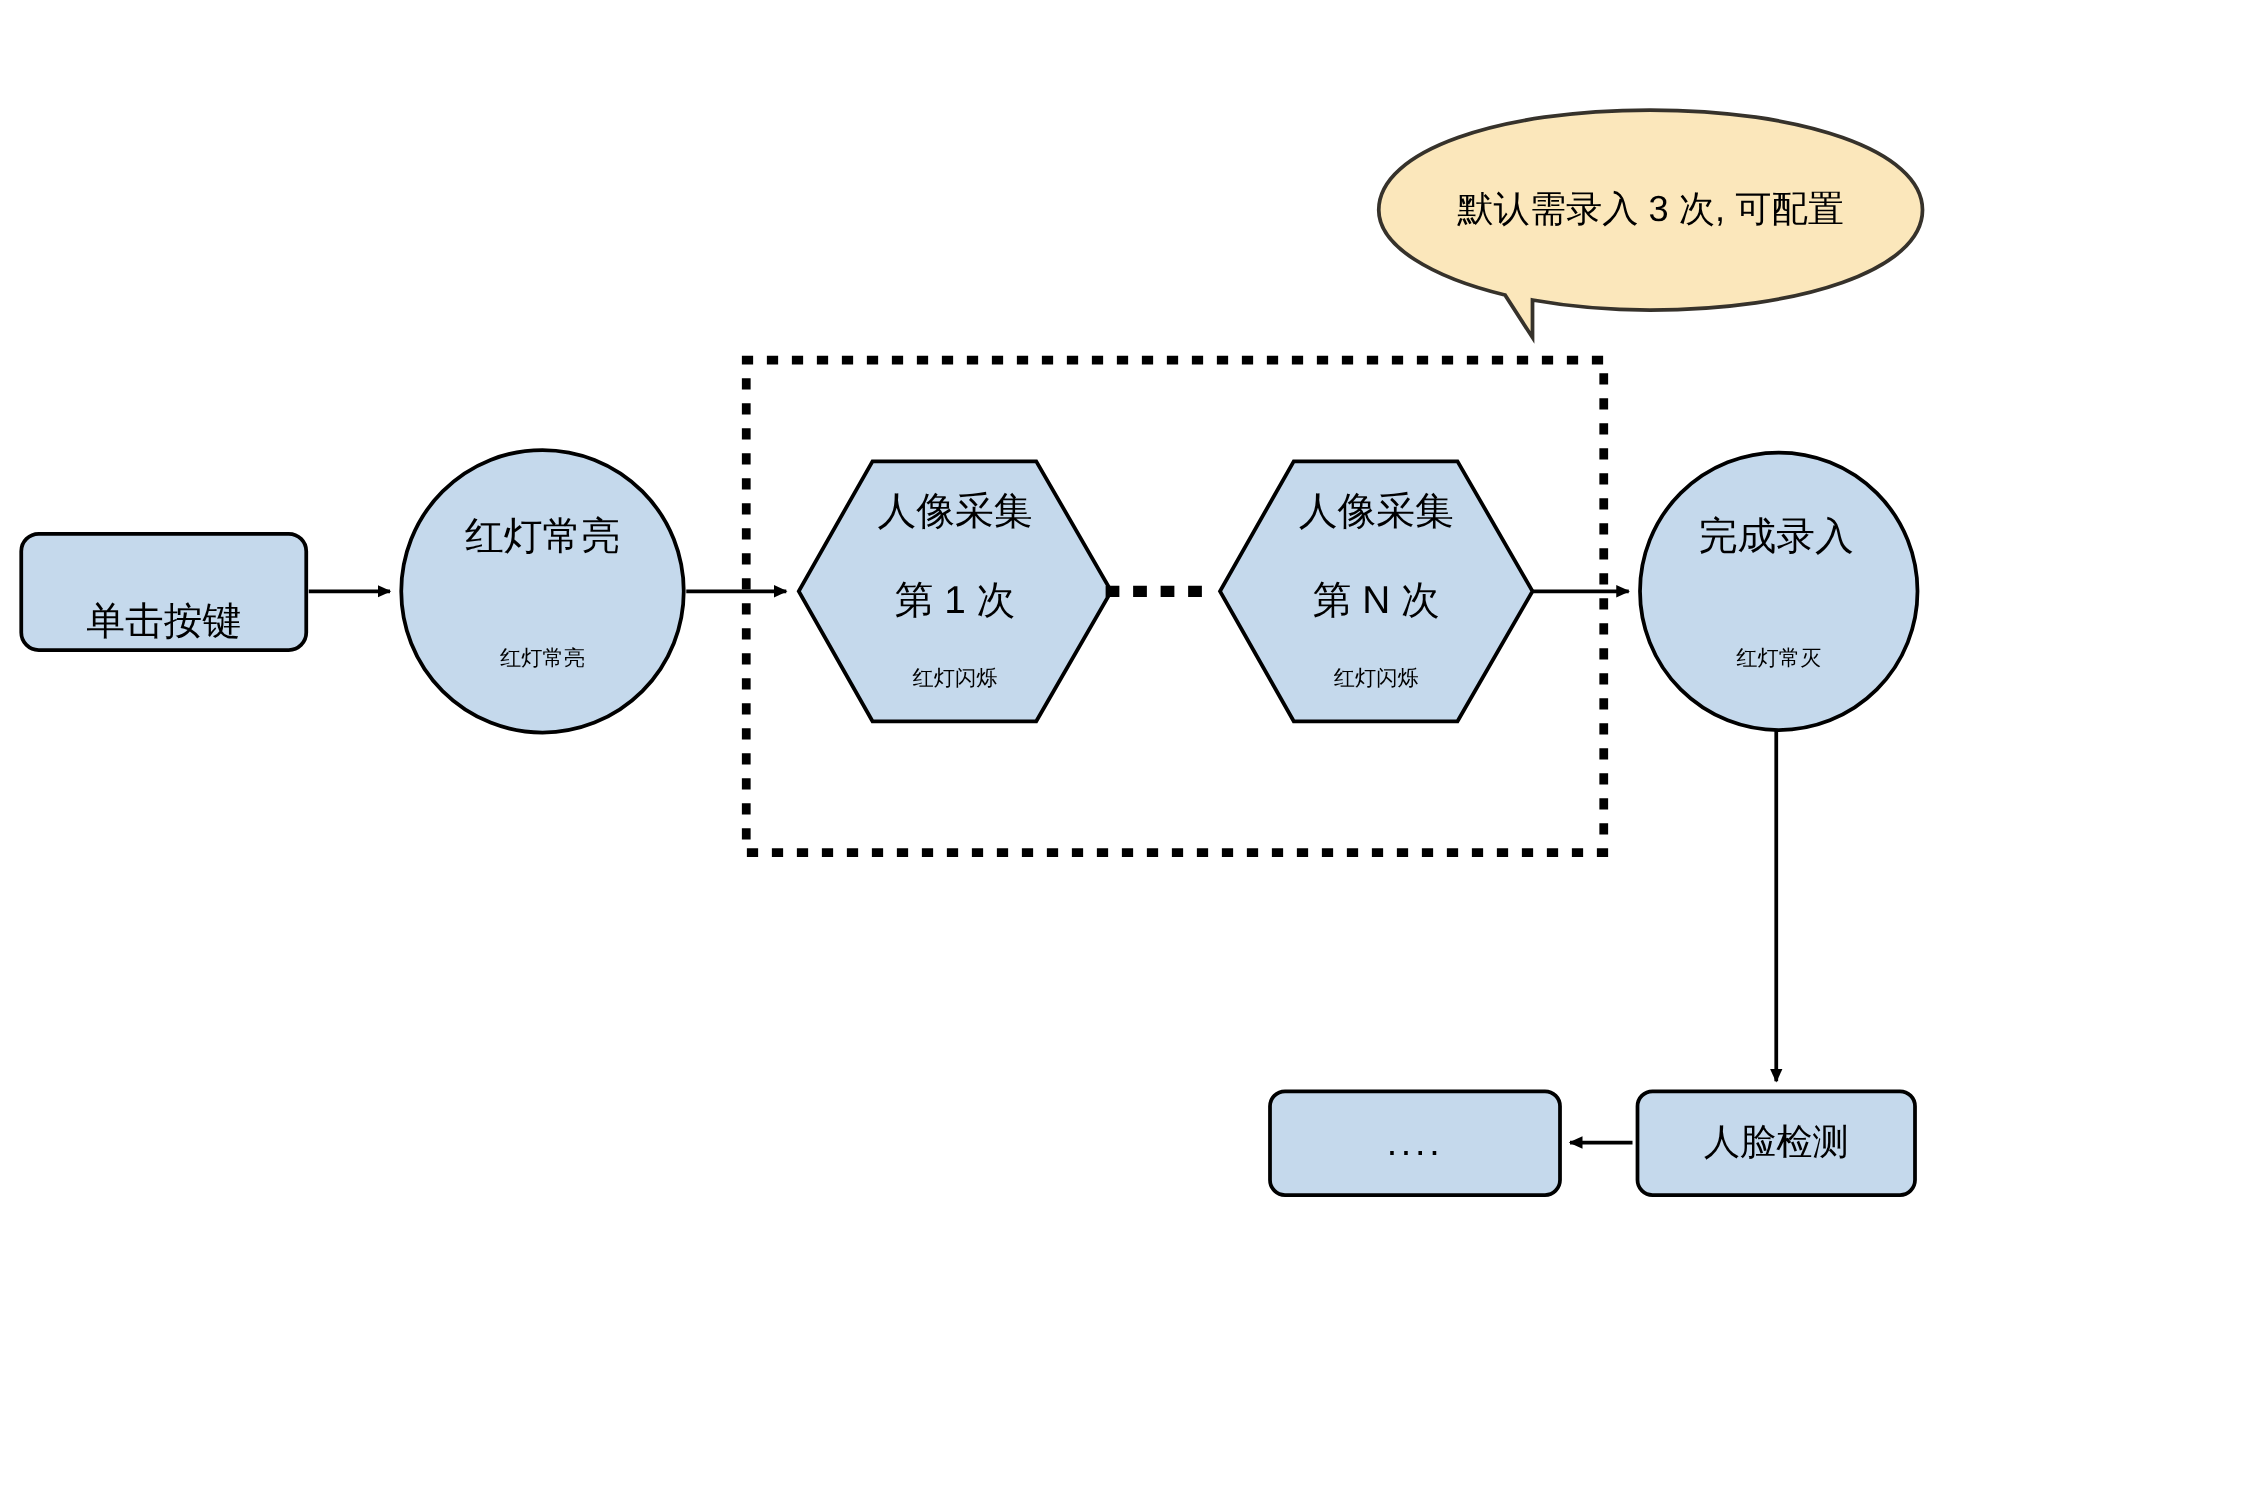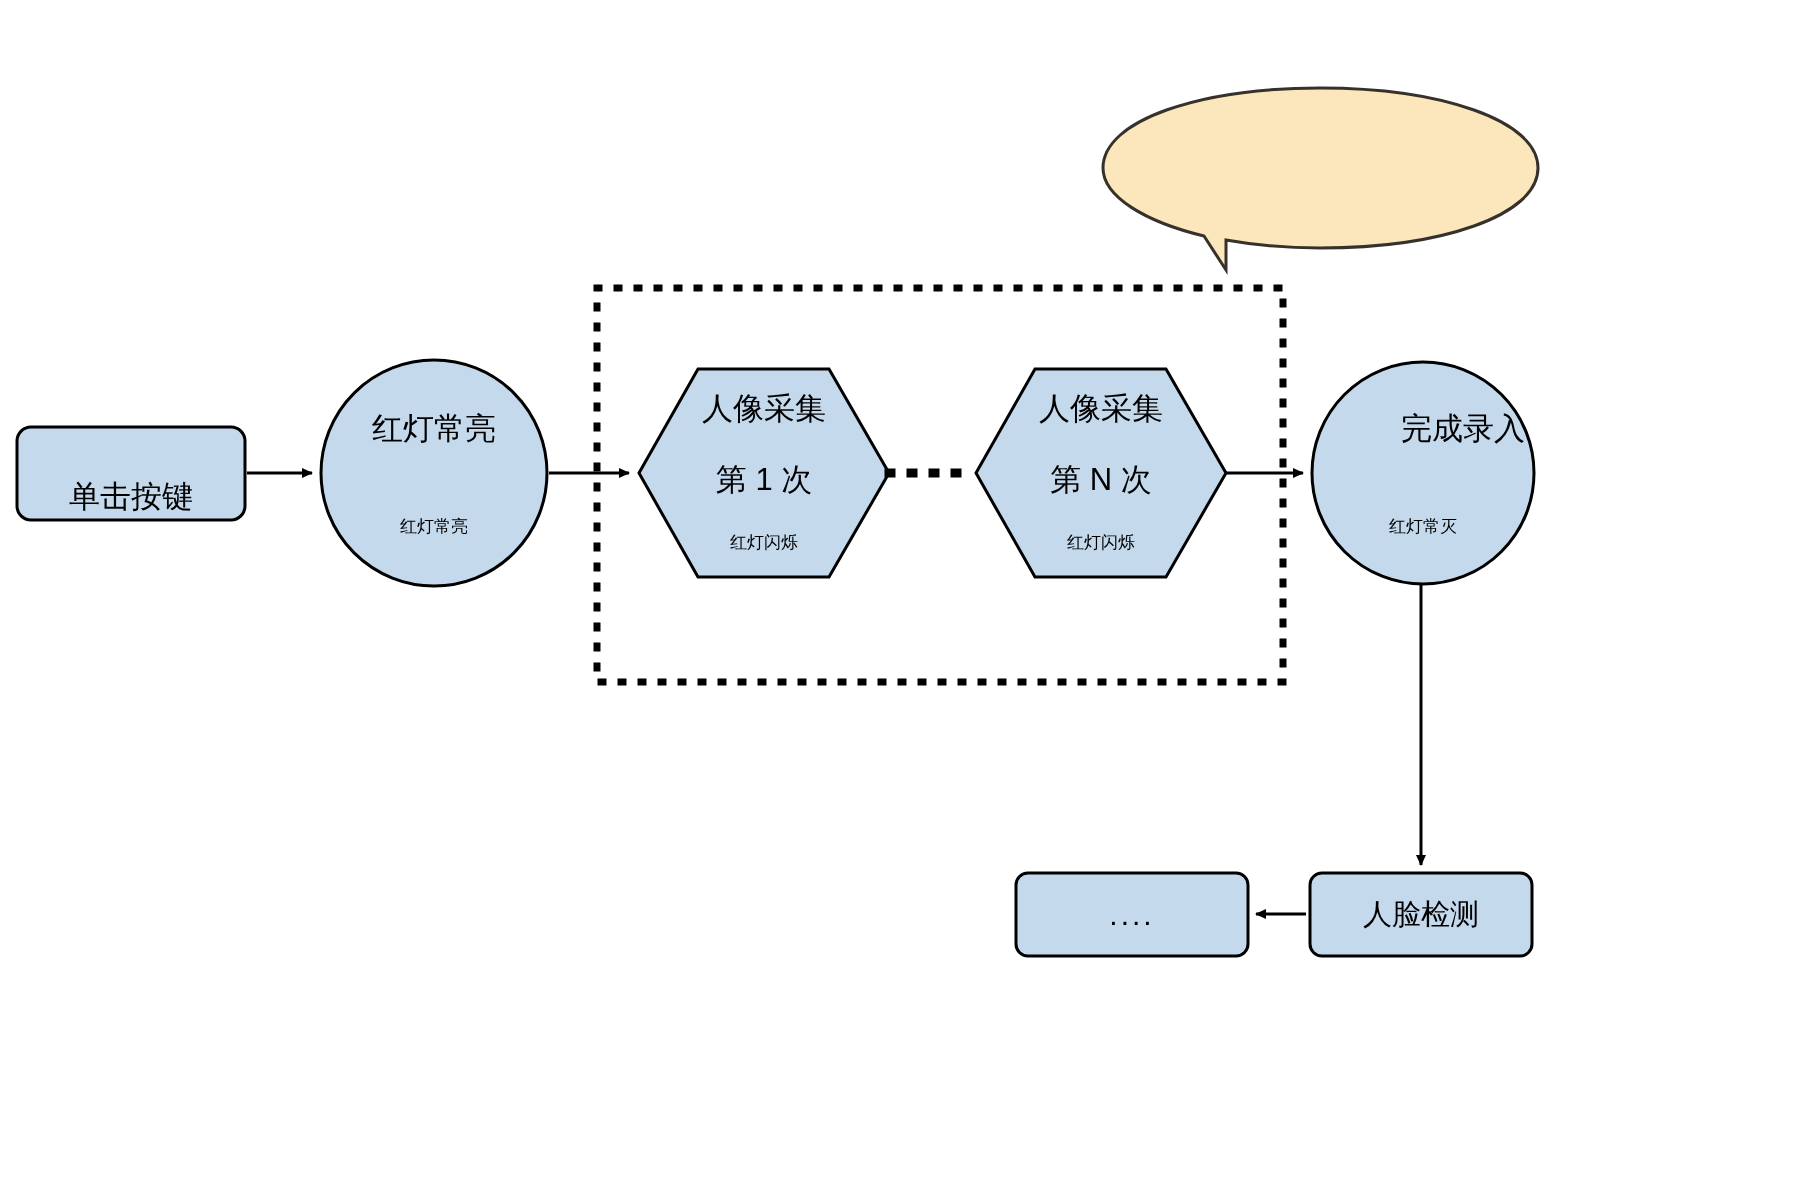--- a/index.html
+++ b/index.html
@@ -64,21 +64,22 @@
   <div class="lbl small" style="left:321px;top:518px;width:226px;">红灯常亮</div>
 
   <div class="lbl big" style="left:639px;top:392px;width:250px;">人像采集</div>
   <div class="lbl big" style="left:639px;top:463px;width:250px;">第 1 次</div>
   <div class="lbl small" style="left:639px;top:534px;width:250px;">红灯闪烁</div>
 
   <div class="lbl big" style="left:976px;top:392px;width:250px;">人像采集</div>
   <div class="lbl big" style="left:976px;top:463px;width:250px;">第 N 次</div>
   <div class="lbl small" style="left:976px;top:534px;width:250px;">红灯闪烁</div>
 
-  <div class="lbl big" style="left:1350px;top:412px;width:226px;">完成录入</div>
+  <div class="lbl big" style="left:1308px;top:412px;width:226px;">完成录入</div>
   <div class="lbl small" style="left:1310px;top:518px;width:226px;text-align:center;">红灯常灭</div>
 
   <div class="lbl mid" style="left:1310px;top:899px;width:222px;text-align:center;">人脸检测</div>
 
   <div class="lbl dots" style="left:1016px;top:898px;width:232px;">....</div>
 
+  <div class="lbl mid" style="left:1103px;top:153px;width:435px;">默认需录入 3 次, 可配置</div>
 
 </div>
 
 </body></html>

